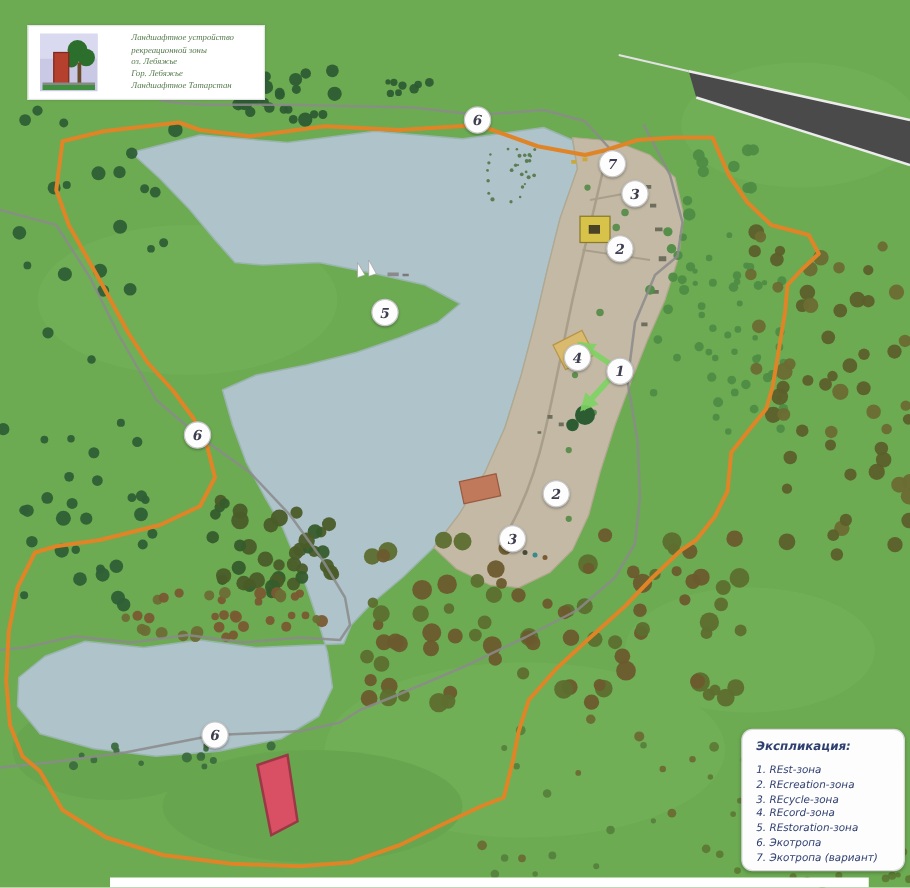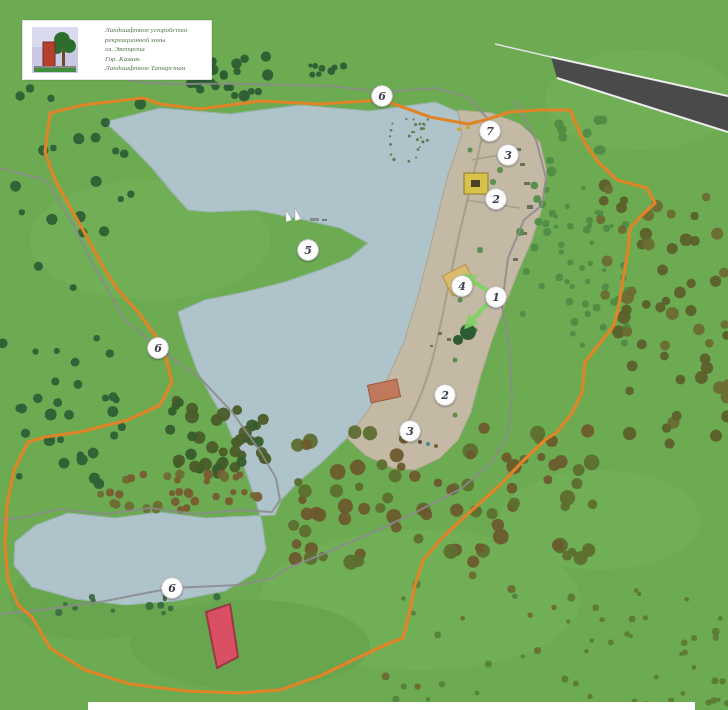--- a/index.html
+++ b/index.html
@@ -629,26 +629,38 @@
       <circle cx="40" cy="22" r="7" fill="#2c6e2c"></circle>
       <circle cx="28" cy="24" r="6" fill="#2c6e2c"></circle>
       <rect x="33" y="26" width="3" height="18" fill="#6a4a2a"></rect>
       <rect x="14" y="18" width="12" height="26" fill="#b5402e" stroke="#7a2a1e" stroke-width="1"></rect>
       <rect x="5" y="42" width="42" height="2" fill="#888888"></rect>
       <rect x="5" y="44" width="42" height="4" fill="#3f8f3f"></rect>
     </svg>
     <div id="titletext" style="color: rgb(86, 122, 78);">
         <div>Ландшафтное устройство</div>
         <div>рекреационной зоны</div>
-        <div>оз. Экотропа</div>
-        <div>Гор. Казань</div>
+        <div>оз. Лебяжье</div>
+        <div>Гор. Лебяжье</div>
         <div>Ландшафтное Татарстан</div>
       </div>
   </div>
 
+  <div id="legend" style="color: rgb(46, 63, 112);">
+    <div class="ltitle">Экспликация:</div>
+    <div>
+        <div class="litem">1. REst-зона</div>
+        <div class="litem">2. REcreation-зона</div>
+        <div class="litem">3. REcycle-зона</div>
+        <div class="litem">4. REcord-зона</div>
+        <div class="litem">5. REstoration-зона</div>
+        <div class="litem">6. Экотропа</div>
+        <div class="litem">7. Экотропа (вариант)</div>
+      </div>
+  </div>
 
   <div id="markers" style="position:absolute;left:0;top:0;width:728px;height:710px;pointer-events:none;">
       <div class="marker" style="left: 382px; top: 96px;">6</div>
       <div class="marker" style="left: 490px; top: 131px;">7</div>
       <div class="marker" style="left: 508px; top: 155px;">3</div>
       <div class="marker" style="left: 496px; top: 199px;">2</div>
       <div class="marker" style="left: 308px; top: 250px;">5</div>
       <div class="marker" style="left: 462px; top: 286px;">4</div>
       <div class="marker" style="left: 496px; top: 297px;">1</div>
       <div class="marker" style="left: 158px; top: 348px;">6</div>

